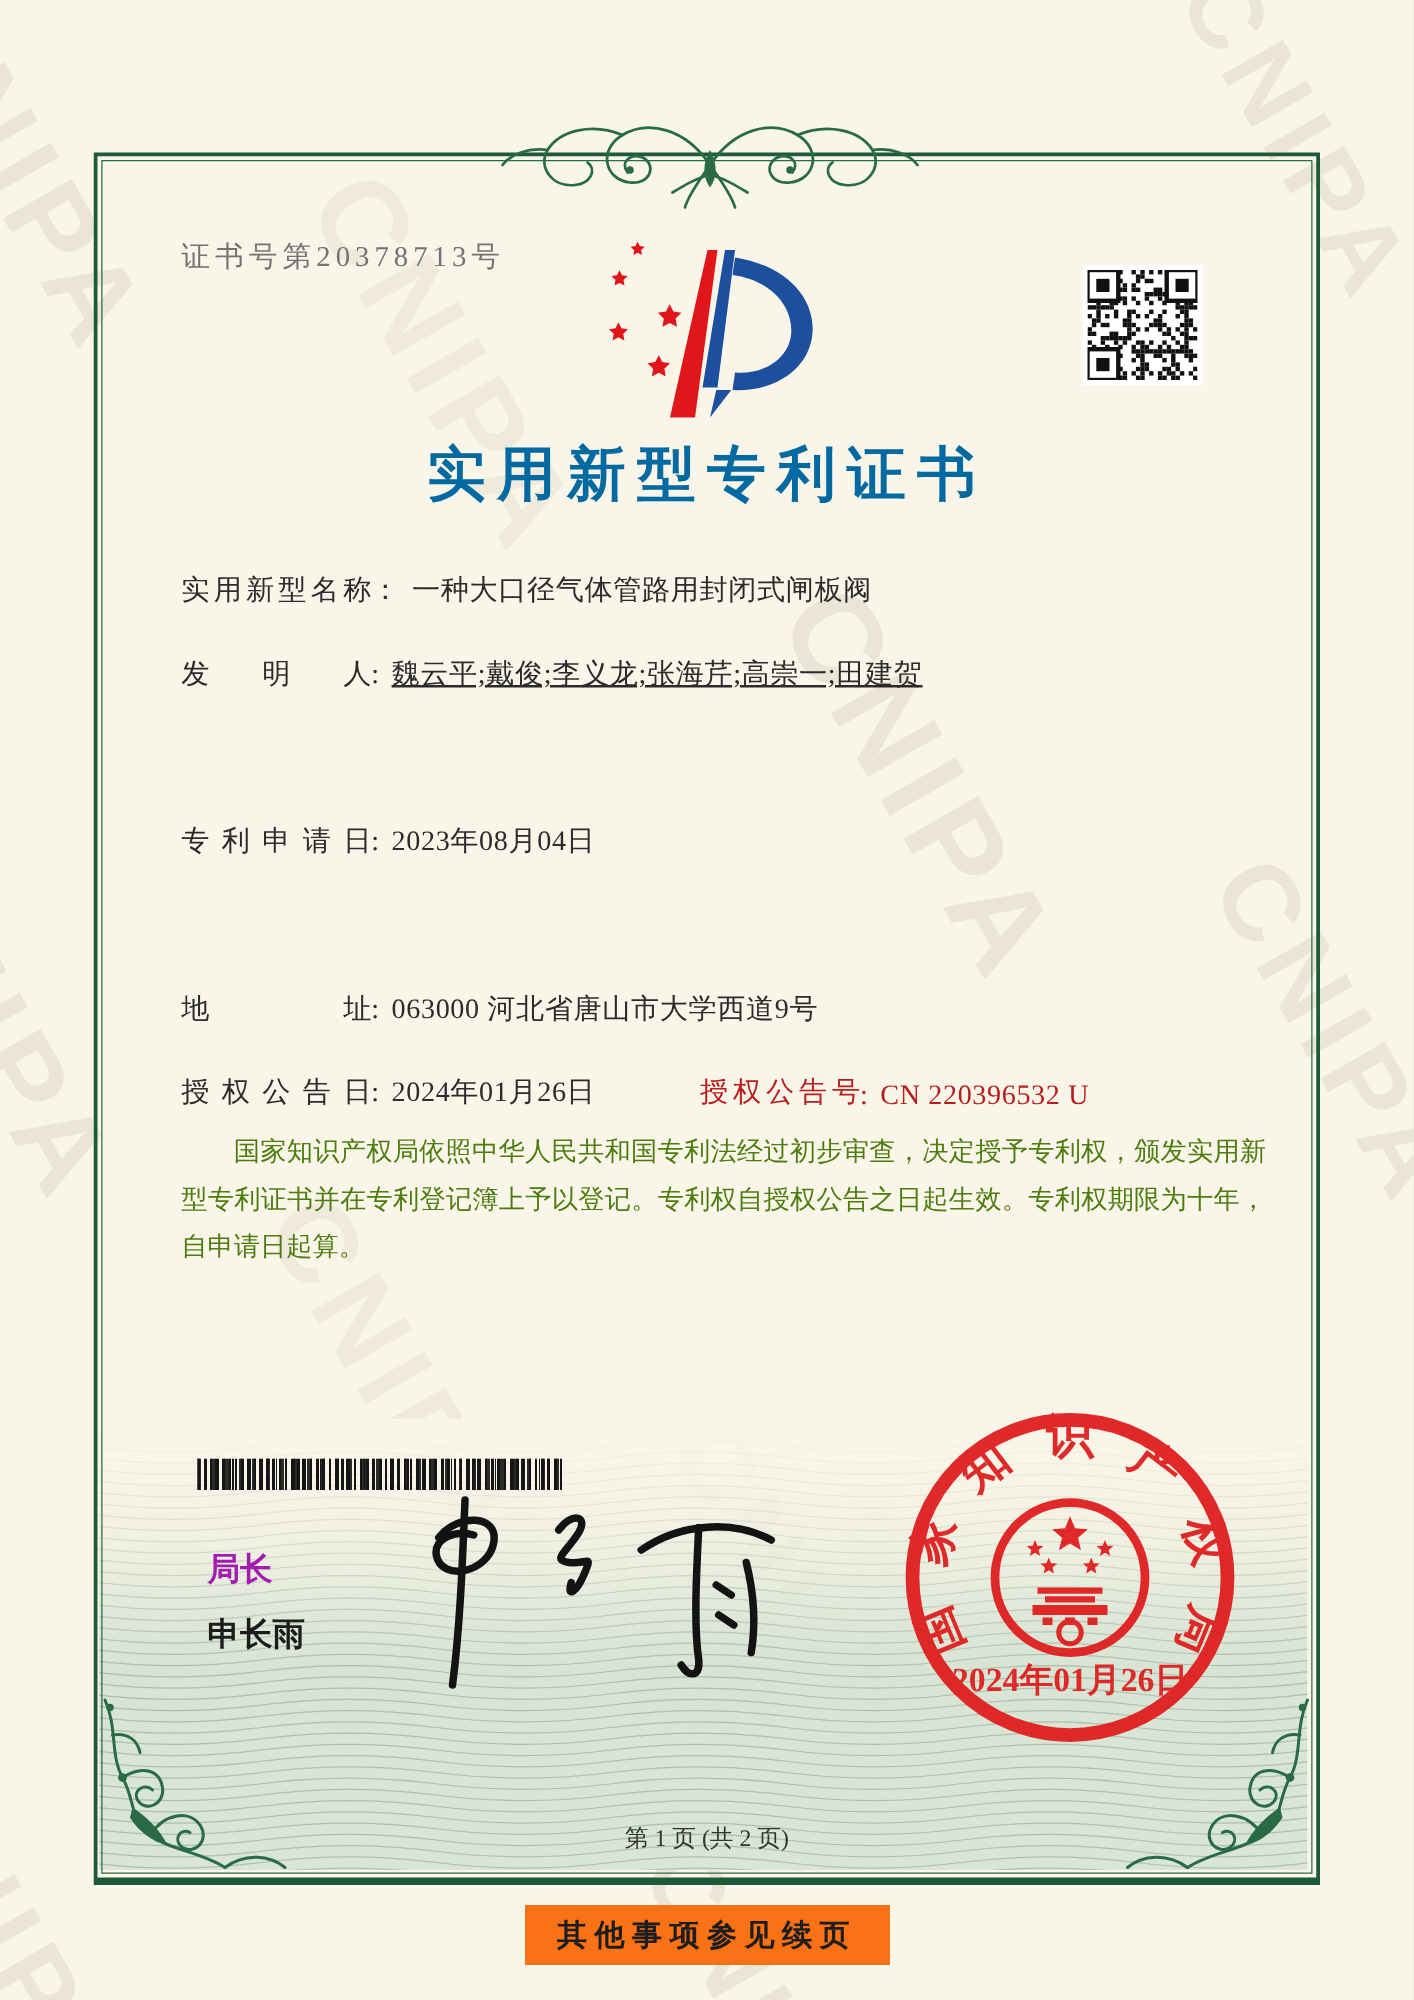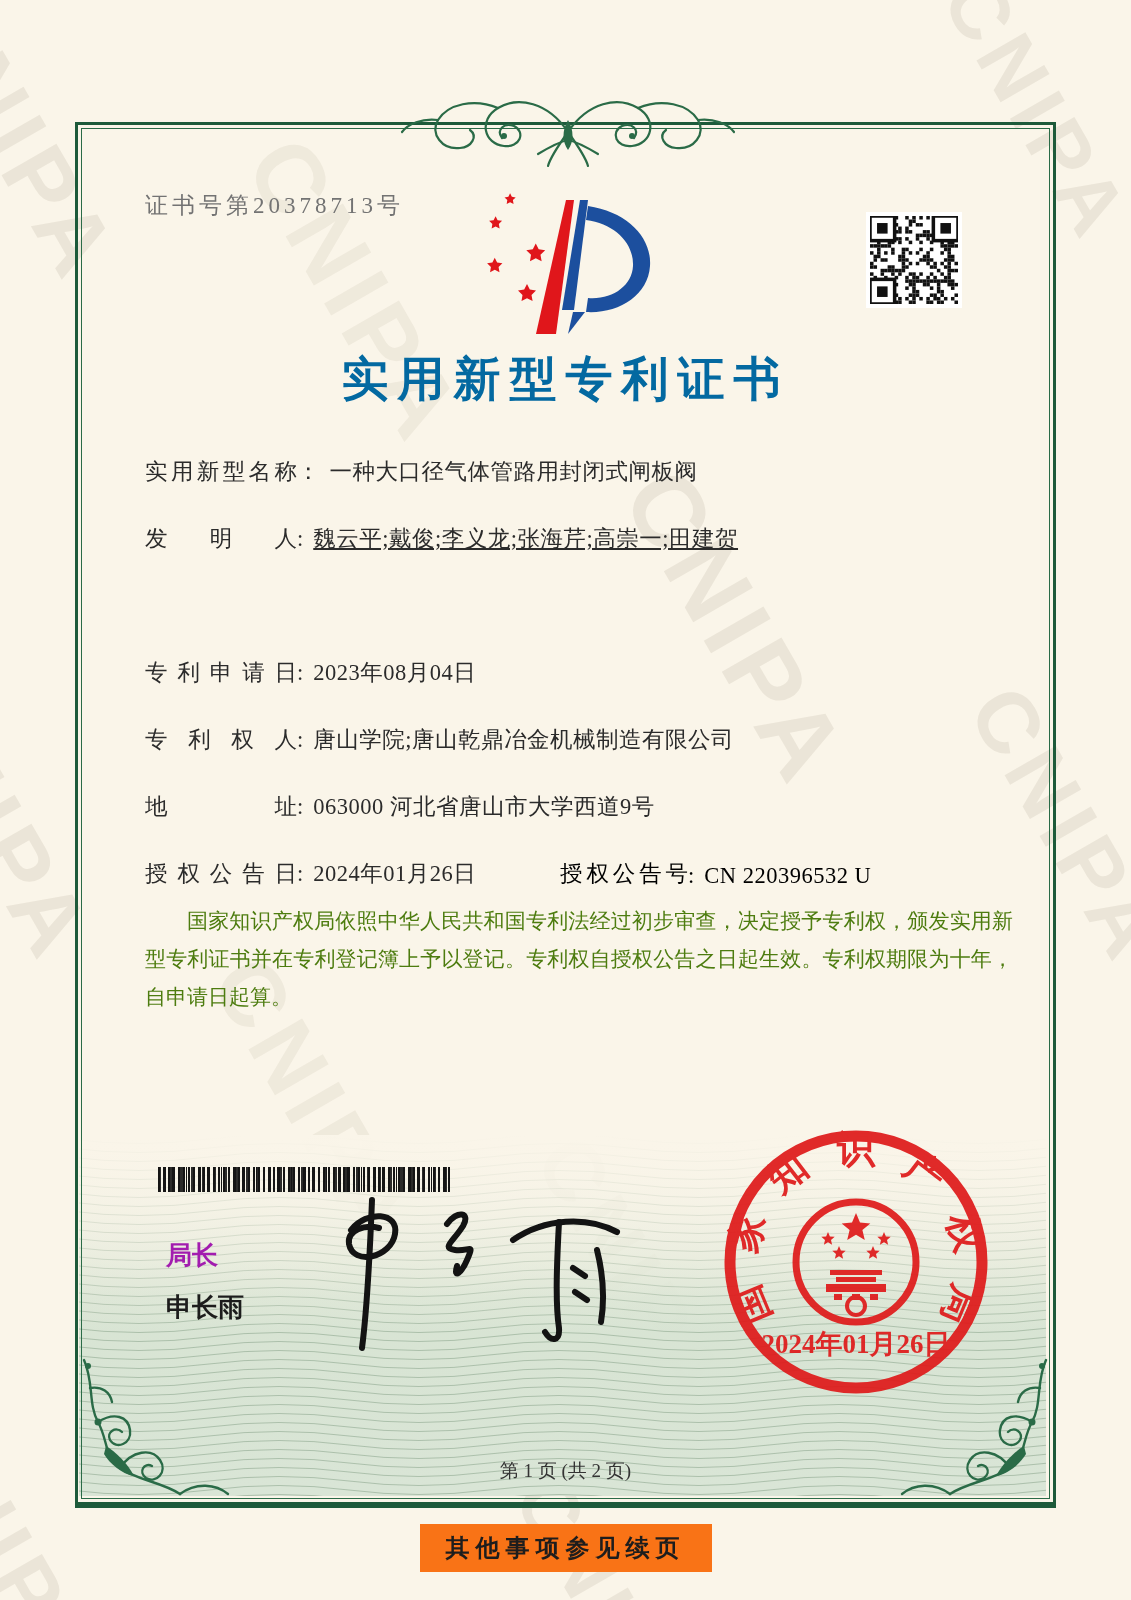--- a/index.html
+++ b/index.html
@@ -14,21 +14,21 @@
   .content{position:absolute;inset:0;z-index:2;}
   .certno{position:absolute;left:145px;top:190px;font-size:23px;letter-spacing:4px;color:#737373;}
   .logo{position:absolute;left:470px;top:192px;}
   .qr{position:absolute;left:866px;top:212px;width:96px;height:96px;background:#fff;padding:4px;box-sizing:border-box;}
   .title{position:absolute;left:0;top:348px;width:1131px;text-align:center;font-size:47px;font-weight:bold;
          letter-spacing:9px;color:#0369a1;}
   .frow{position:absolute;left:145px;font-size:22.5px;color:#2b2b2b;white-space:nowrap;}
   .flabel{display:inline-block;width:152px;text-align:justify;text-align-last:justify;vertical-align:bottom;}
   .fcolon{display:inline-block;margin-right:10px;}
   .fvalue{letter-spacing:0.5px;}
-  .frow2{position:absolute;left:560px;font-size:22.5px;color:#000000;white-space:nowrap;}
+  .frow2{position:absolute;left:560px;font-size:22.5px;color:#b91c1c;white-space:nowrap;}
   .flabel2{display:inline-block;width:128px;text-align:justify;text-align-last:justify;vertical-align:bottom;}
   .paras{position:absolute;left:145px;top:902px;width:868px;font-size:21px;line-height:38px;
          text-align:justify;color:#4d7c0f;}
   .paras p{margin:0 0 4px 0;text-indent:2em;}
   .waves{position:absolute;left:79px;top:1135px;width:967px;height:361px;z-index:1;overflow:hidden;}
   .waves .tint{position:absolute;inset:0;background:linear-gradient(to bottom,rgba(221,232,219,0) 0%,rgba(214,227,210,0.95) 45%,#d9e5d6 100%);}
   .waves svg{position:absolute;inset:0;}
   .waves .fade{position:absolute;inset:0;background:linear-gradient(to bottom,#faf5e9 0%,rgba(250,245,233,0) 55%);}
   .barcode{position:absolute;left:158px;top:1167px;width:292px;height:25px;
     background-image:repeating-linear-gradient(90deg,#151515 0 2px,transparent 2px 5px),
@@ -394,23 +394,20 @@
 
     <div class="frow" style="top:456px;">
       <span class="flabel">实用新型名称</span><span class="fcolon">：</span><span class="fvalue">一种大口径气体管路用封闭式闸板阀</span>
     </div>
     <div class="frow" style="top:523px;text-decoration:underline;">
       <span class="flabel">发明人</span><span class="fcolon">:</span><span class="fvalue">魏云平;戴俊;李义龙;张海芹;高崇一;田建贺</span>
     </div>
     <div class="frow" style="top:657px;">
       <span class="flabel">专利申请日</span><span class="fcolon">:</span><span class="fvalue">2023年08月04日</span>
     </div>
-    <div class="frow" style="top:724px;">
-      <span class="flabel">专利权人</span><span class="fcolon">:</span><span class="fvalue">唐山学院;唐山乾鼎冶金机械制造有限公司</span>
-    </div>
     <div class="frow" style="top:791px;">
       <span class="flabel">地址</span><span class="fcolon">:</span><span class="fvalue">063000 河北省唐山市大学西道9号</span>
     </div>
     <div class="frow" style="top:858px;">
       <span class="flabel">授权公告日</span><span class="fcolon">:</span><span class="fvalue">2024年01月26日</span>
     </div>
     <div class="frow2" style="top:858px;">
       <span class="flabel2">授权公告号</span><span class="fcolon">:</span><span class="fvalue">CN 220396532 U</span>
     </div>
 

